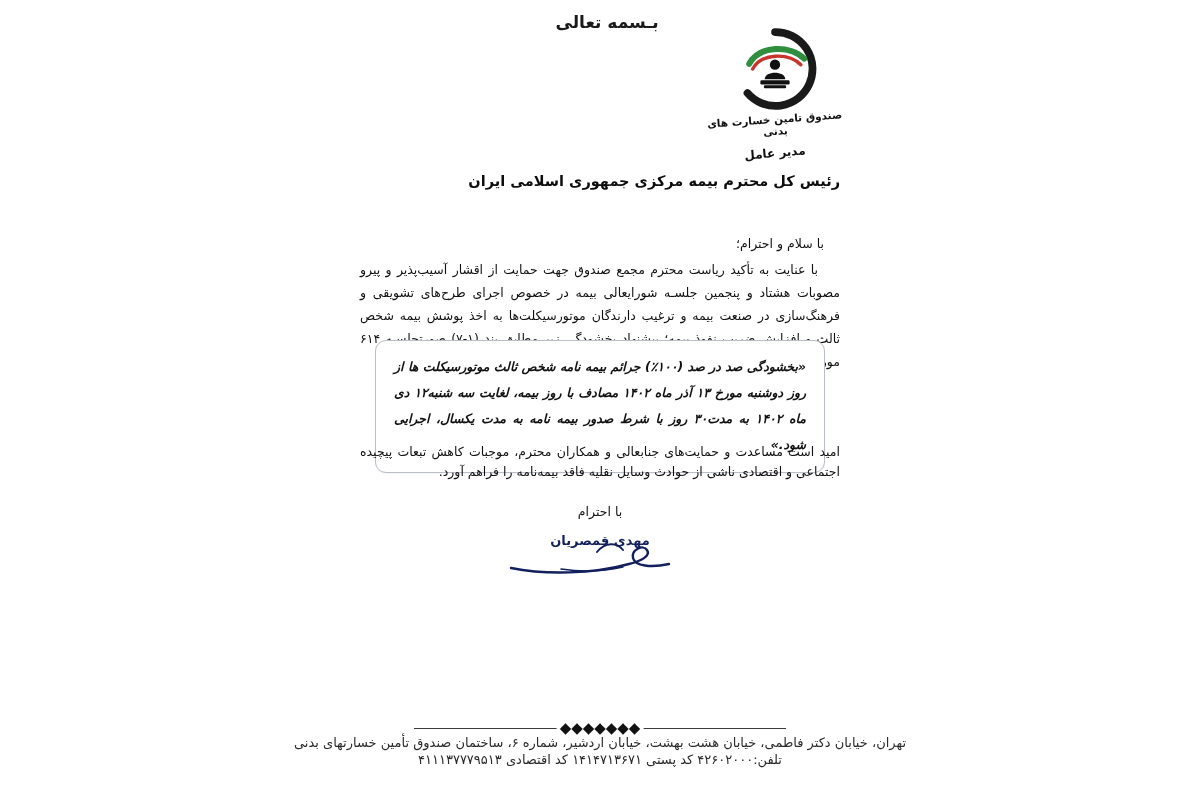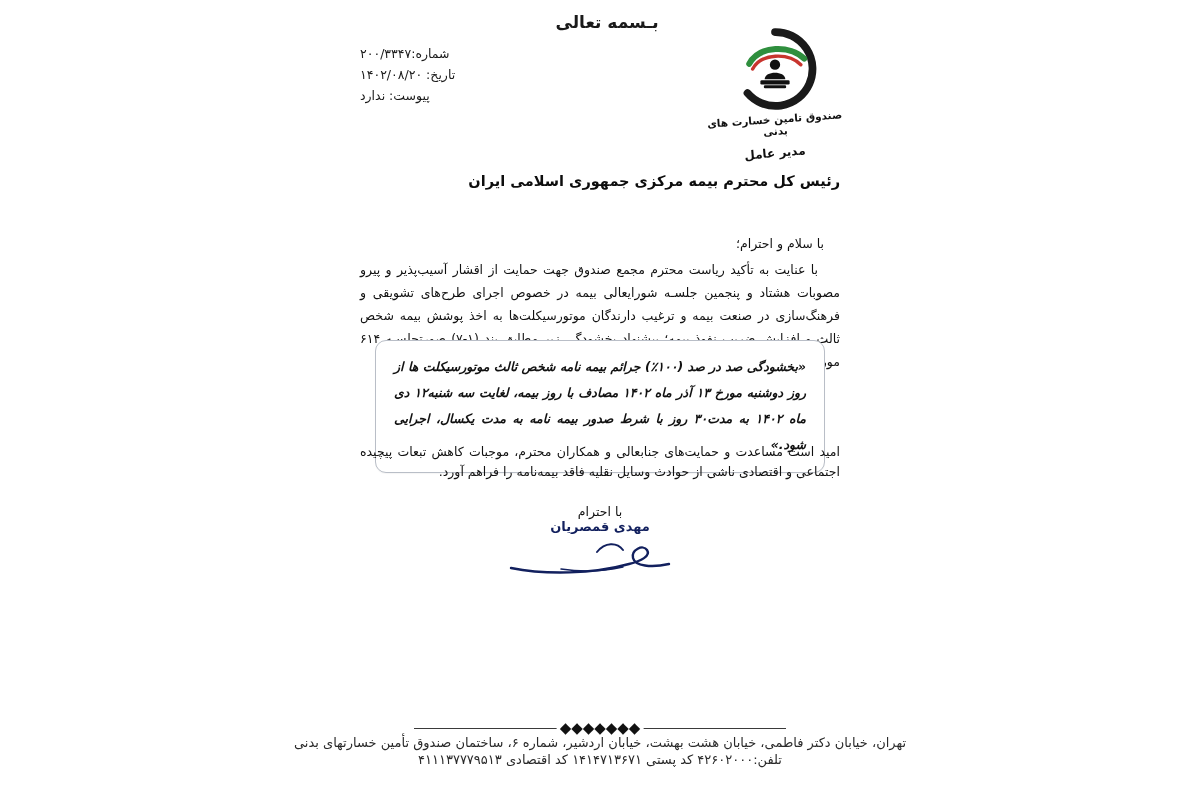--- a/index.html
+++ b/index.html
@@ -164,20 +164,21 @@
     right: 505px;
     width: 190px;
     text-align: center;
     direction: rtl;
   }
   .sign-regards {
     font-size: 12.5px;
     color: #111;
   }
   .sign-name {
+    margin-top: 14px;
     font-size: 13px;
     font-weight: bold;
     color: #12205e;
     position: relative;
     z-index: 2;
   }
   .sign-scribble {
     position: absolute;
     top: 24px;
     right: -6px;
@@ -233,25 +234,20 @@
     letter-spacing: 0.2px;
   }
 </style>
 </head>
 <body>
 
 <div class="page">
 
   <div class="basmala">بـسمه تعالی</div>
 
-  <div class="meta-block">
-    <div class="meta-line">شماره:۲۰۰/۳۳۴۷</div>
-    <div class="meta-line">تاریخ: ۱۴۰۲/۰۸/۲۰</div>
-    <div class="meta-line">پیوست: ندارد</div>
-  </div>
 
   <div class="logo-wrap">
     <div class="logo-mark">
       <svg viewBox="0 0 100 100" width="86" height="86" aria-hidden="true">
 
         <path d="M50 7 A43 43 0 1 1 18 78" fill="none" stroke="#1a1a1a" stroke-width="9" stroke-linecap="round"></path>
 
         <path d="M20 44 C32 22, 68 22, 84 38" fill="none" stroke="#2f8f3e" stroke-width="7" stroke-linecap="round"></path>
 
         <path d="M24 50 C34 31, 66 31, 80 45" fill="none" stroke="#c8352e" stroke-width="4" stroke-linecap="round"></path>

